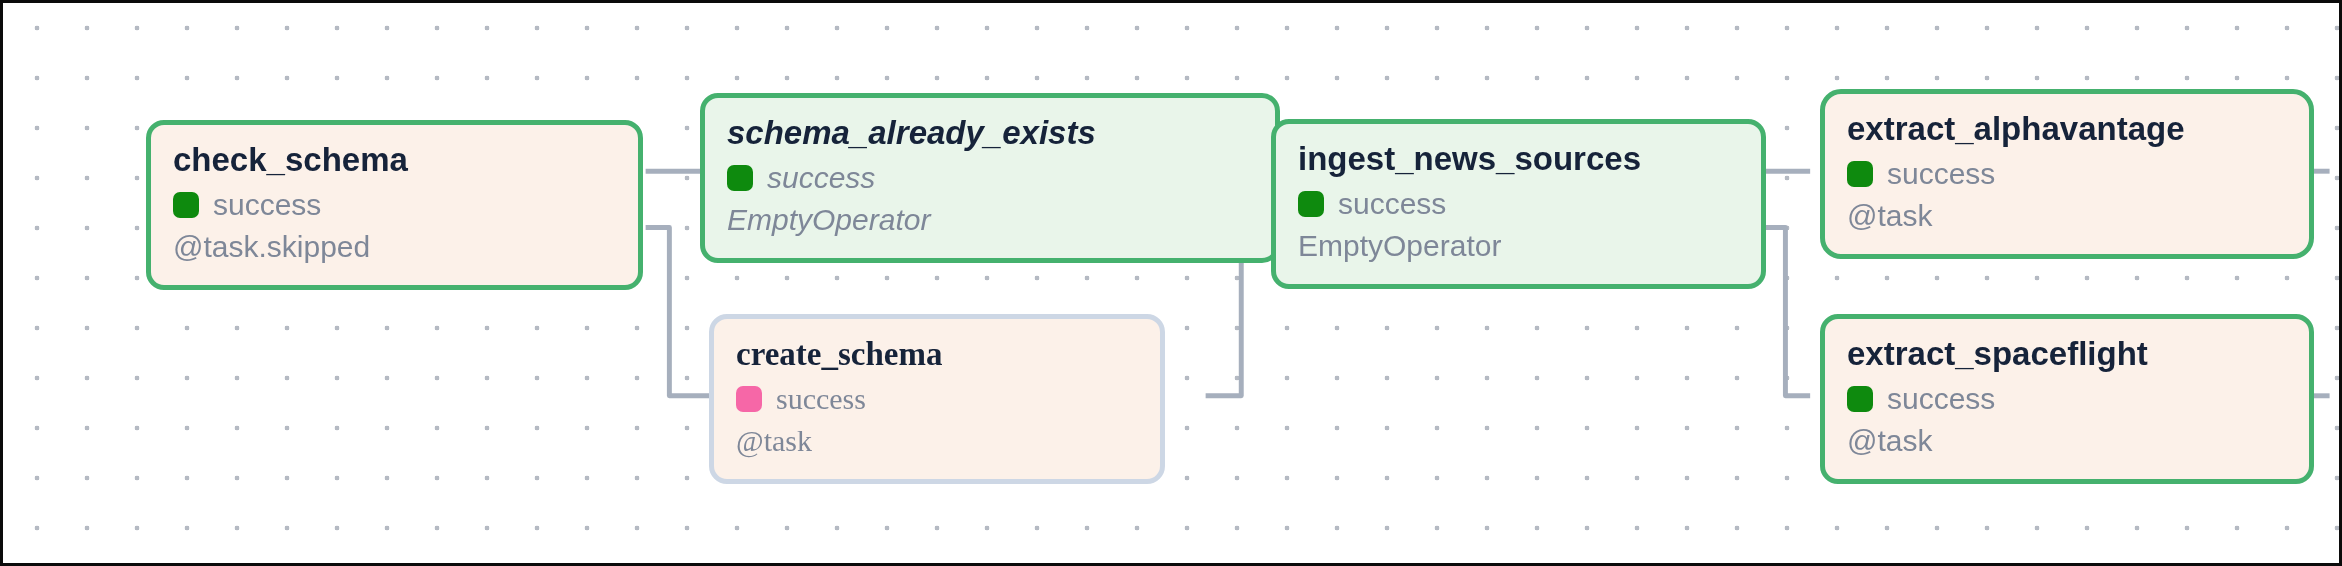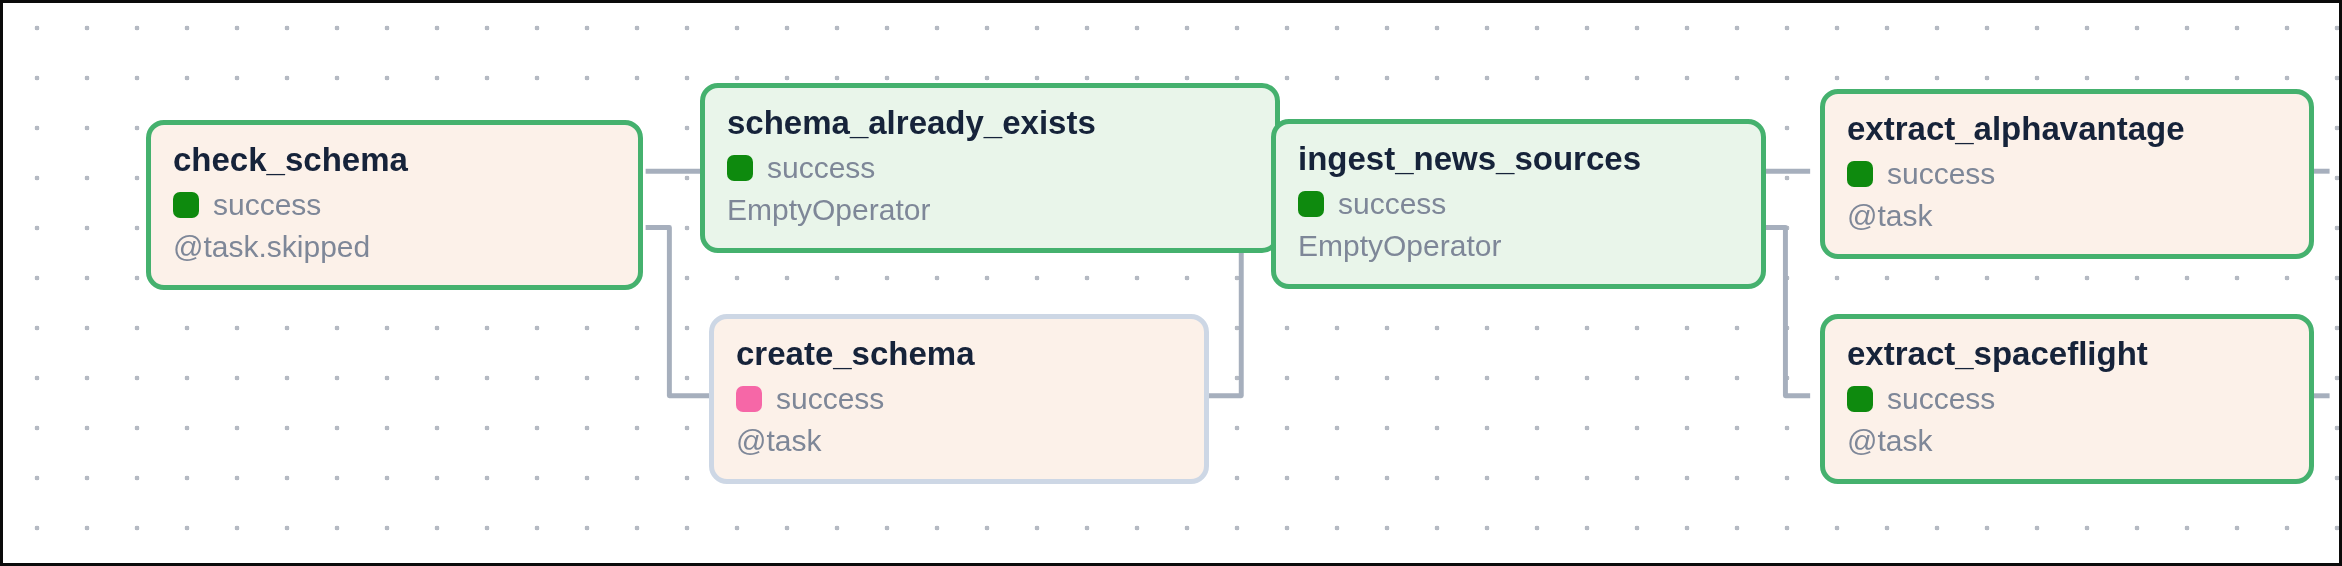--- a/index.html
+++ b/index.html
@@ -100,45 +100,45 @@
     </svg>
   <div class="node-layer">
       <div class="node" style="left: 143px; top: 117px; width: 497px; height: 170px; border-color: rgb(69, 177, 110); background-color: rgb(252, 241, 233);">
     <div class="node-title">check_schema</div>
     <div class="node-status">
       <span class="status-square" style="background-color: rgb(14, 138, 14);"></span>
       <span class="status-text">success</span>
     </div>
     <div class="node-operator">@task.skipped</div>
   </div>
-      <div class="node" style="left: 697px; top: 80px; width: 580px; height: 170px; border-color: rgb(69, 177, 110); background-color: rgb(233, 245, 234);">
+      <div class="node" style="left: 697px; top: 90px; width: 580px; height: 170px; border-color: rgb(69, 177, 110); background-color: rgb(233, 245, 234); font-style: italic;">
     <div class="node-title">schema_already_exists</div>
     <div class="node-status">
       <span class="status-square" style="background-color: rgb(14, 138, 14);"></span>
       <span class="status-text">success</span>
     </div>
     <div class="node-operator">EmptyOperator</div>
   </div>
-      <div class="node" style="left: 706px; top: 311px; width: 500px; height: 170px; border-color: rgb(205, 215, 229); background-color: rgb(252, 241, 233);">
+      <div class="node" style="left: 706px; top: 311px; width: 456px; height: 170px; border-color: rgb(205, 215, 229); background-color: rgb(252, 241, 233); font-family: Liberation Serif, serif;">
     <div class="node-title">create_schema</div>
     <div class="node-status">
       <span class="status-square" style="background-color: rgb(246, 103, 167);"></span>
       <span class="status-text">success</span>
     </div>
     <div class="node-operator">@task</div>
   </div>
       <div class="node" style="left: 1268px; top: 116px; width: 495px; height: 170px; border-color: rgb(69, 177, 110); background-color: rgb(233, 245, 234);">
     <div class="node-title">ingest_news_sources</div>
     <div class="node-status">
       <span class="status-square" style="background-color: rgb(14, 138, 14);"></span>
       <span class="status-text">success</span>
     </div>
     <div class="node-operator">EmptyOperator</div>
   </div>
-      <div class="node" style="left: 1817px; top: 86px; width: 494px; height: 170px; border-color: rgb(69, 177, 110); background-color: rgb(252, 241, 233);">
+      <div class="node" style="left: 1817px; top: 86px; width: 494px; height: 170px; border-color: rgb(69, 177, 110); background-color: rgb(252, 241, 233); border-radius: 21px;">
     <div class="node-title">extract_alphavantage</div>
     <div class="node-status">
       <span class="status-square" style="background-color: rgb(14, 138, 14);"></span>
       <span class="status-text">success</span>
     </div>
     <div class="node-operator">@task</div>
   </div>
       <div class="node" style="left: 1817px; top: 311px; width: 494px; height: 170px; border-color: rgb(69, 177, 110); background-color: rgb(252, 241, 233);">
     <div class="node-title">extract_spaceflight</div>
     <div class="node-status">

